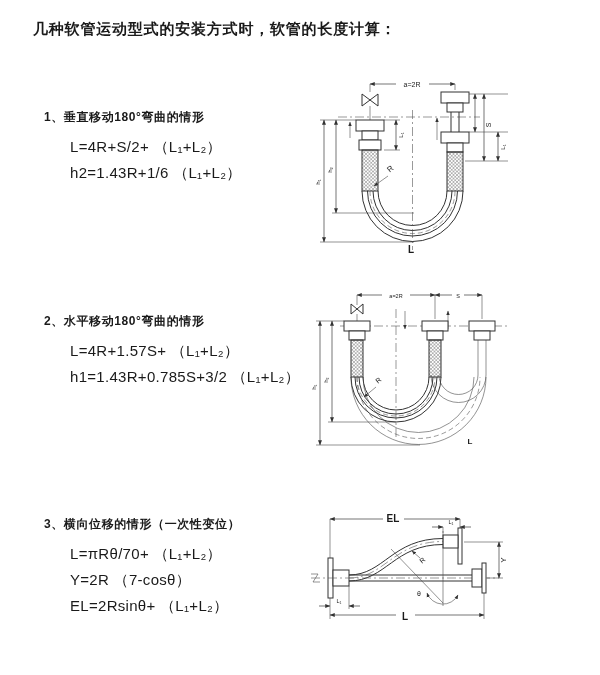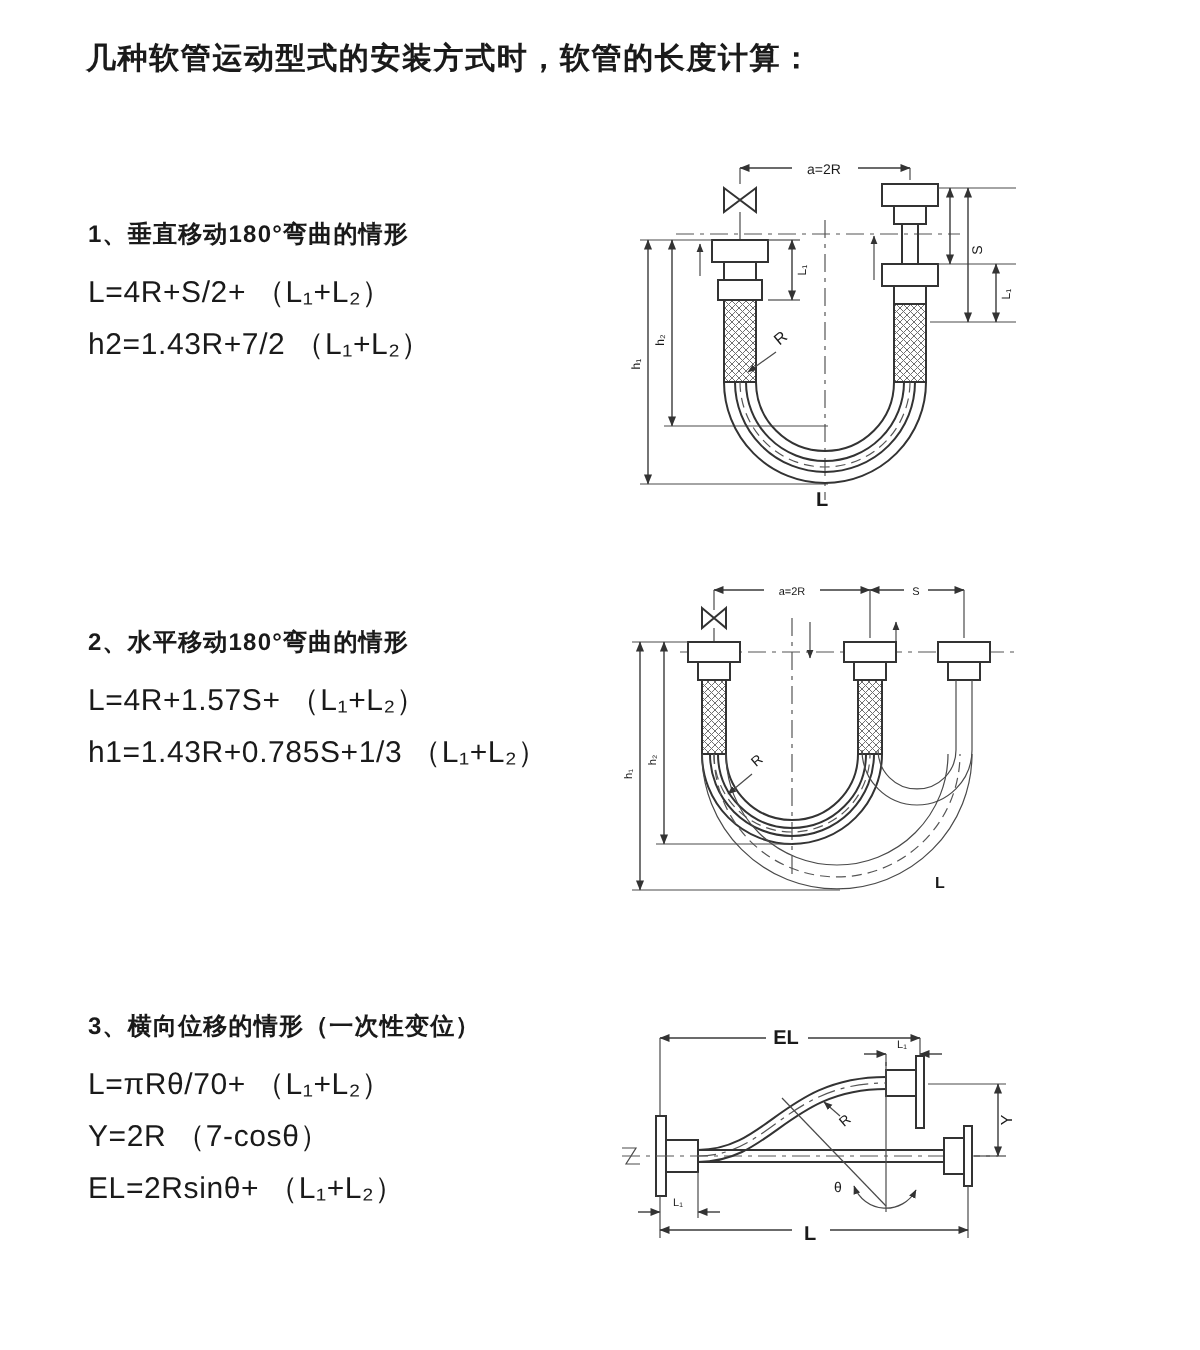--- a/index.html
+++ b/index.html
@@ -1,21 +1,21 @@
 <!DOCTYPE html>
 <html><head>
 <meta charset="utf-8">
 <style>
   html,body{margin:0;padding:0;background:#e8e8e8;}
   .page{position:relative;width:600px;height:675px;background:#ffffff;
         font-family:"Liberation Sans",sans-serif;color:#1a1a1a;overflow:hidden;margin:0 auto;}
-  .title{position:absolute;left:43px;top:20px;font-size:15px;font-weight:700;letter-spacing:.8px;}
+  .title{position:absolute;left:33px;top:20px;font-size:15px;font-weight:700;letter-spacing:.8px;}
   .section{position:absolute;left:44px;}
   .sec-heading{font-size:12px;font-weight:700;letter-spacing:.6px;margin-bottom:8px;}
-  .formula{font-size:15px;line-height:26px;height:26px;letter-spacing:.3px;}
+  .formula{font-size:15px;margin-left:26px;line-height:26px;height:26px;letter-spacing:.3px;}
   .diagram{position:absolute;}
   
   .ln{stroke:#333;fill:none;stroke-width:1;}
   .lnf{stroke:#333;fill:#fff;stroke-width:1;}
   .thin{stroke:#4a4a4a;fill:none;stroke-width:.6;}
   .dim{stroke:#3a3a3a;fill:none;stroke-width:.7;}
   .dashdot{stroke:#555;fill:none;stroke-width:.6;stroke-dasharray:9 3 2 3;}
   .dasharc{stroke:#555;fill:none;stroke-width:.6;stroke-dasharray:5 3;}
   .hatchbox{stroke:#333;stroke-width:1;fill:url(#xhatch);}
   svg text{font-family:"Liberation Sans",sans-serif;fill:#1a1a1a;}
@@ -37,30 +37,30 @@
   </defs>
 </svg>
 
 <div class="page">
 
   <div class="title">几种软管运动型式的安装方式时，软管的长度计算：</div>
 
   <div class="section" style="top:109px">
     <div class="sec-heading">1、垂直移动180°弯曲的情形</div>
     <div class="formula">L=4R+S/2+ （L₁+L₂）</div>
-    <div class="formula">h2=1.43R+7/2 （L₁+L₂）</div>
+    <div class="formula">h2=1.43R+1/6 （L₁+L₂）</div>
   </div>
 
   <div class="section" style="top:313px">
     <div class="sec-heading">2、水平移动180°弯曲的情形</div>
     <div class="formula">L=4R+1.57S+ （L₁+L₂）</div>
-    <div class="formula">h1=1.43R+0.785S+1/3 （L₁+L₂）</div>
+    <div class="formula">h1=1.43R+0.785S+3/2 （L₁+L₂）</div>
   </div>
 
-  <div class="section" style="top:505px">
+  <div class="section" style="top:516px">
     <div class="sec-heading">3、横向位移的情形（一次性变位）</div>
     <div class="formula">L=πRθ/70+ （L₁+L₂）</div>
     <div class="formula">Y=2R （7-cosθ）</div>
     <div class="formula">EL=2Rsinθ+ （L₁+L₂）</div>
   </div>
 
   <svg class="diagram" style="left:310px;top:70px" width="236" height="188" viewBox="0 0 236 188">
 
     <g>
       <line class="dim" x1="60" y1="14" x2="86" y2="14" marker-start="url(#arr)"></line>

